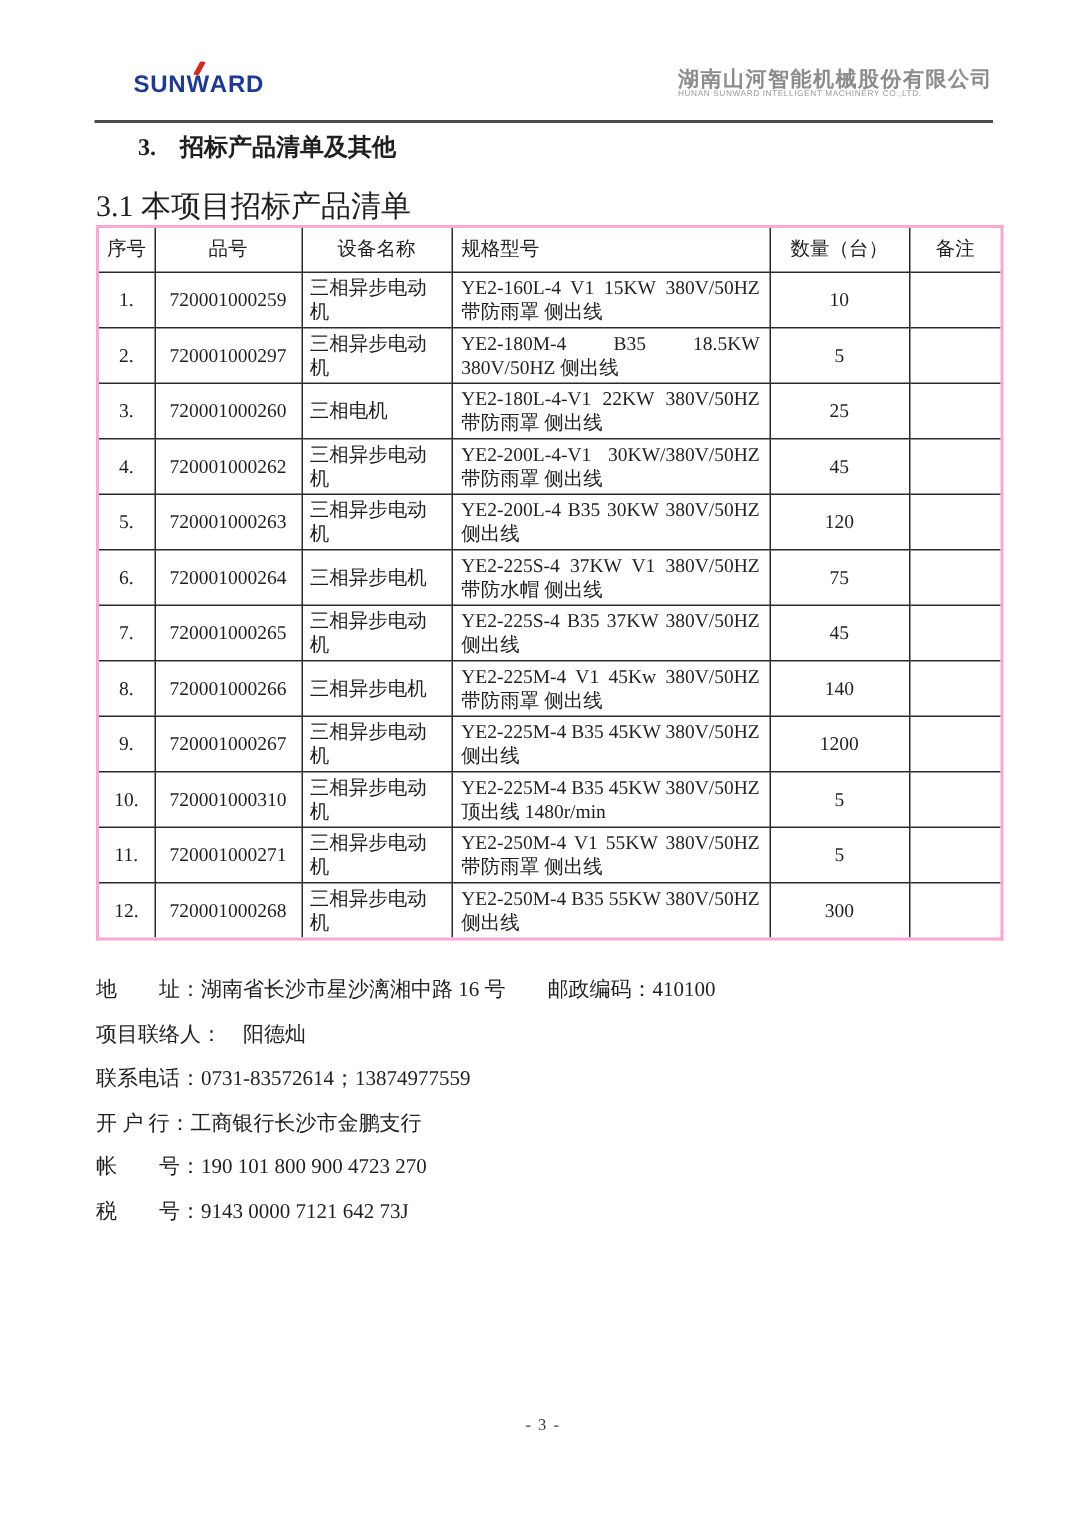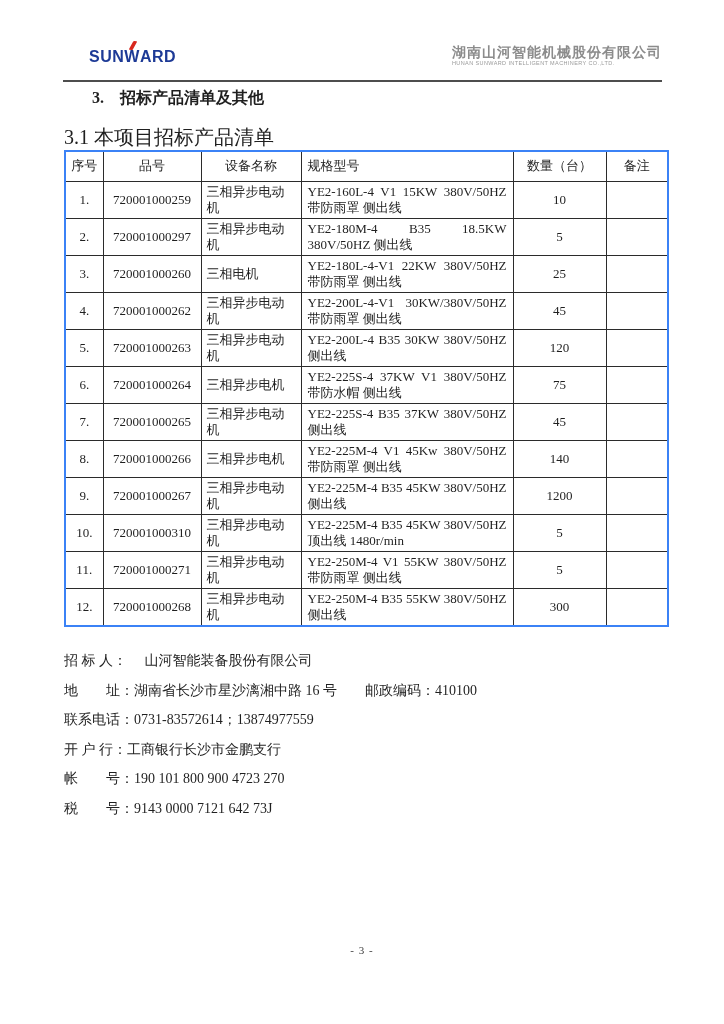--- a/index.html
+++ b/index.html
@@ -44,21 +44,21 @@
 
   
   .h1 { position: absolute; left: 64px; top: 88px; font-size: 16px; font-weight: 700; white-space: pre-wrap; margin-left: 28px; }
   .h2 { position: absolute; left: 64px; top: 124px; font-size: 20px; font-weight: 400; white-space: pre-wrap; font-family: Liberation Serif, serif; }
   .h3 { position: absolute; left: 64px; top: 618px; font-size: 16px; font-weight: 400; white-space: pre-wrap; }
 
   
   .tbl-wrap { position: absolute; left: 64px; top: 150px; }
   table { border-collapse: collapse; table-layout: fixed; width: 603px; }
   th, td { border: 1.5px solid #2b2b2b; font-size: 13px; line-height: 16px; vertical-align: middle; }
-  table { border: 2px solid #3b82f6; }
+  table { border: 2px solid #f9a8d4; }
   th { font-weight: 400; height: 30px; text-align: center; }
   td { height: 34px; }
   .col-no    { width: 38px;  text-align: center; }
   .col-item  { width: 98px;  text-align: center; }
   .col-device{ width: 100px; text-align: left; padding: 2px 5px; }
   .col-spec  { width: 212px; text-align: justify; text-align-last: left; padding: 2px 6px; }
   .col-qty   { width: 93px;  text-align: center; }
   .col-note  { width: 62px;  text-align: center; }
 
   
@@ -193,22 +193,22 @@
             <td class="col-spec">YE2-250M-4 B35 55KW 380V/50HZ 侧出线</td>
             <td class="col-qty">300</td>
             <td class="col-note"></td>
           </tr>
         </tbody>
     </table>
   </div>
 
 
   <div class="contacts">
-      <div class="contact-line">招 标 人：　 山河智能装备股份有限公司</div>
       <div class="contact-line">地　　址：湖南省长沙市星沙漓湘中路 16 号　　邮政编码：410100</div>
+      <div class="contact-line">项目联络人：　阳德灿</div>
       <div class="contact-line">联系电话：0731-83572614；13874977559</div>
       <div class="contact-line">开 户 行：工商银行长沙市金鹏支行</div>
       <div class="contact-line">帐　　号：190 101 800 900 4723 270</div>
       <div class="contact-line">税　　号：9143 0000 7121 642 73J</div>
     </div>
 
   <div class="footer">- 3 -</div>
 
 </div>
 

